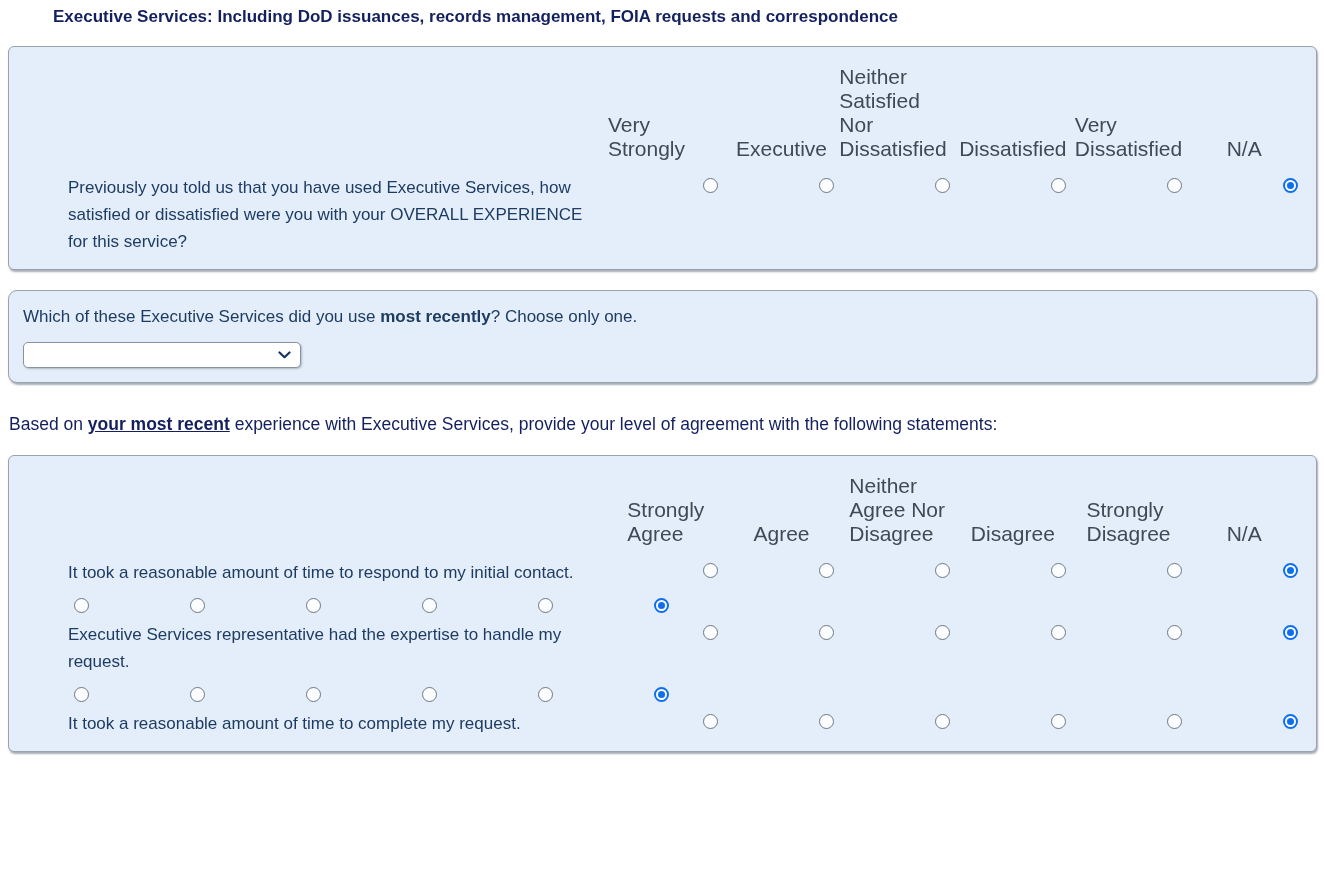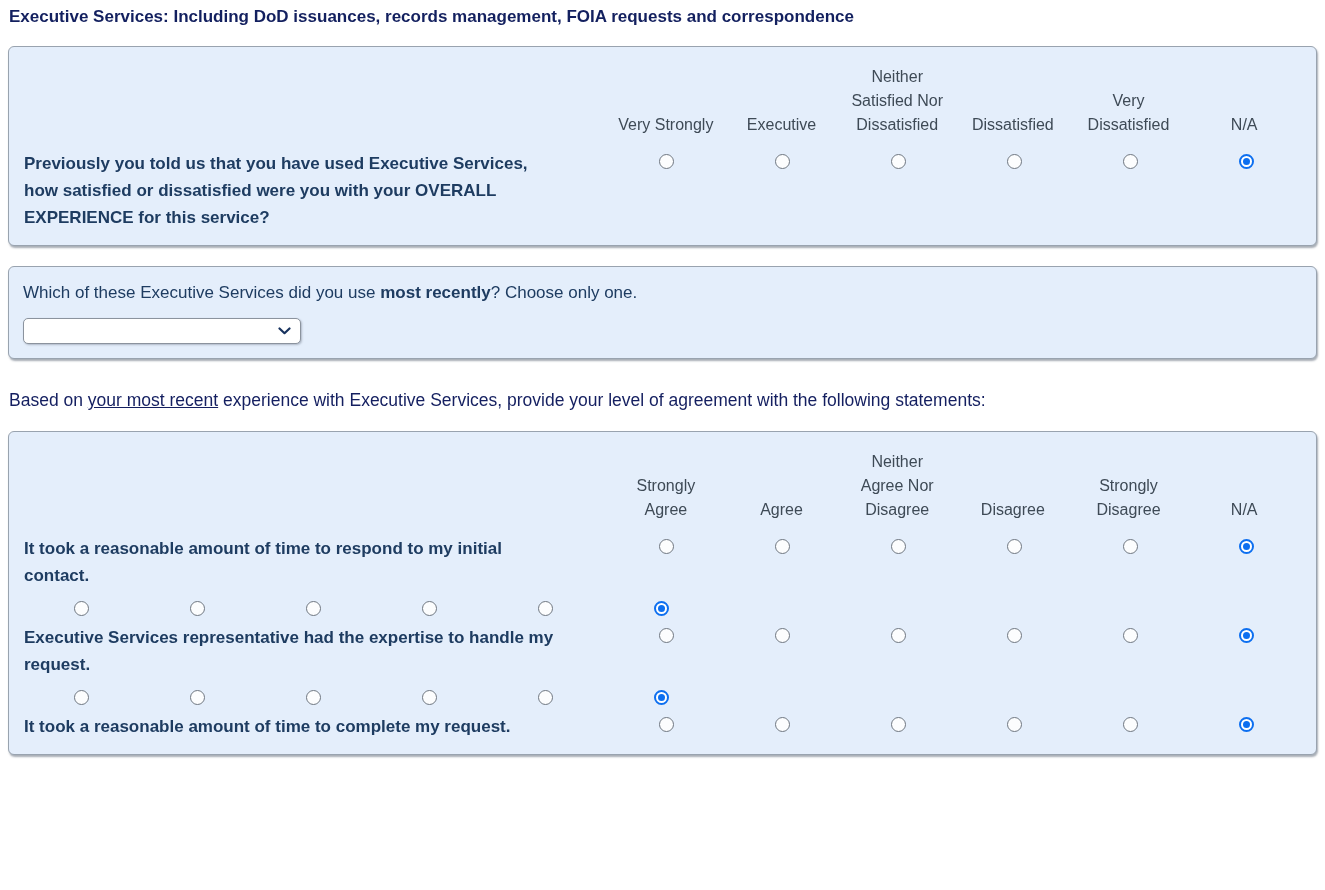--- a/index.html
+++ b/index.html
@@ -12,57 +12,58 @@
     overflow: hidden;
   }
   .wrap { padding: 5px 8px 0 8px; }
 
   .page-title {
     font-size: 17px;
     font-weight: 700;
     color: #13205f;
     padding: 2px 0 0 1px;
     line-height: 20px;
+    margin-left: 44px;
   }
 
   .panel {
     background: #e4eefb;
     border: 1px solid #99a3af;
     border-radius: 6px;
     box-shadow: 1px 2px 2px rgba(95,105,120,0.55);
     padding: 18px 14px 14px 14px;
   }
   .panel-1 { margin-top: 19px; }
-  .panel-2 { margin-top: 20px; padding: 15px 14px 14px 14px; }
+  .panel-2 { margin-top: 20px; padding: 15px 14px 14px 14px; border-radius: 9px; }
   .panel-3 { margin-top: 0; }
 
   .matrix-head { display: flex; margin-left: 585px; }
   .head-cell {
     width: 116px;
     min-height: 81px;
     display: flex;
     align-items: flex-end;
     justify-content: center;
-    text-align: center;
     color: #3e4a56;
-    font-size: 16px;
+    font-size: 21px;
     line-height: 24px;
     white-space: pre-line;
     padding-bottom: 13px;
   }
 
   .matrix-row { display: flex; margin-bottom: 8px; }
   .matrix-row:last-child { margin-bottom: 0; }
   .stmt {
     flex: 0 0 585px;
     padding: 0 49px 0 1px;
     font-size: 17px;
     line-height: 27px;
     color: #1e3c61;
-    font-weight: 700;
+    font-weight: 400;
+    margin-left: 44px;
   }
   .radio-row { display: flex; flex: 0 0 auto; }
   .opt-cell {
     width: 116px;
     display: flex;
     justify-content: center;
     align-items: flex-start;
     padding-top: 4px;
     cursor: pointer;
   }
@@ -105,21 +106,21 @@
   }
   .select-value { flex: 1; padding-left: 8px; font-size: 15px; color: #1e3c61; }
 
   .intro {
     margin: 31px 0 20px 1px;
     font-size: 17.5px;
     line-height: 21px;
     color: #141f60;
   }
   .intro span { white-space: pre-wrap; }
-  .intro .emph { font-weight: 400; text-decoration: underline; }
+  .intro .emph { font-weight: 700; text-decoration: underline; }
 </style>
 </head>
 <body>
 
 <div class="wrap">
 
   <div class="page-title">Executive Services: Including DoD issuances, records management, FOIA requests and correspondence</div>
 
   <div class="panel panel-1">
     <div class="matrix-head">

